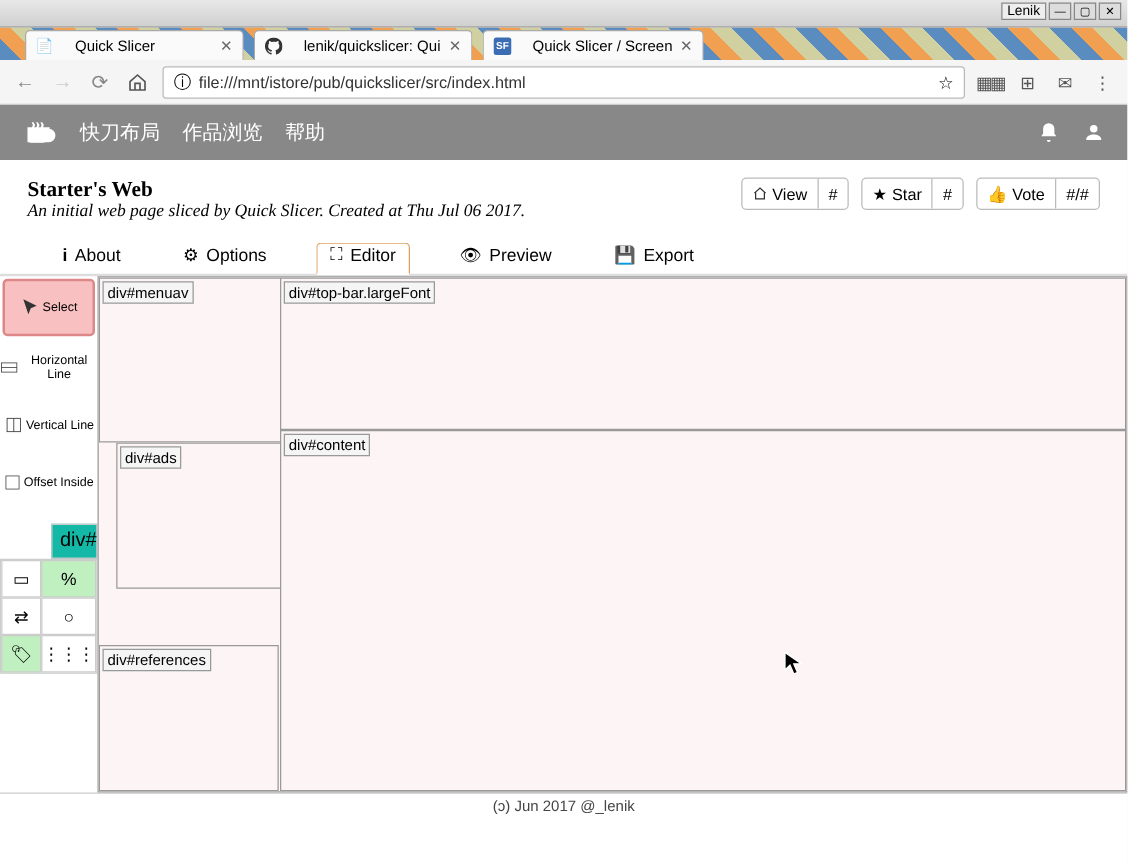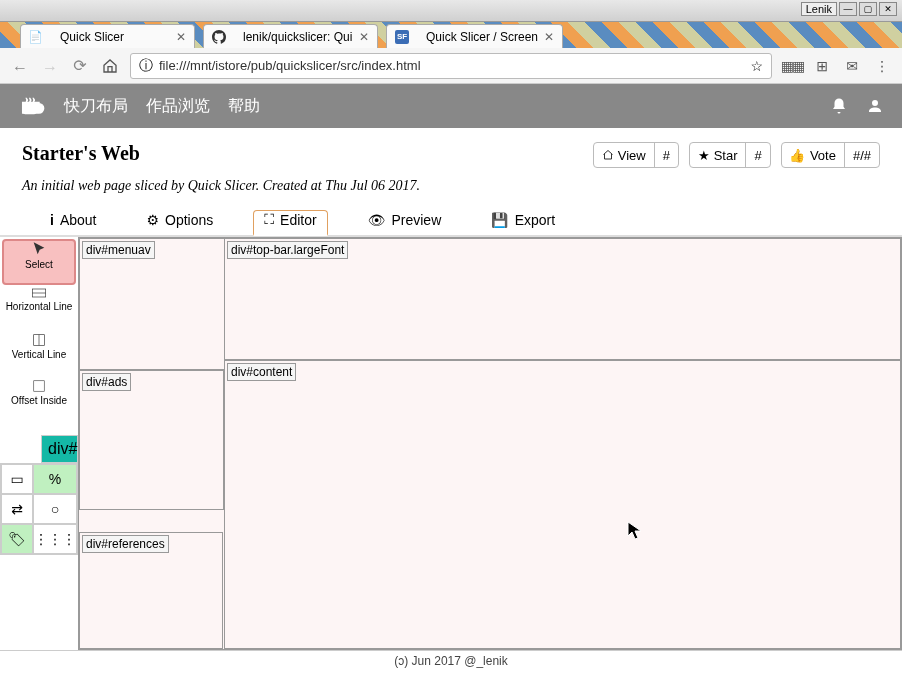--- a/index.html
+++ b/index.html
@@ -28,36 +28,36 @@
 
 .app-header { height: 44px; background: #888; color: #fff; display: flex; align-items: center; padding: 0 18px; font-size: 16px; }
 .app-logo { margin-right: 18px; display: flex; align-items: center; }
 .app-nav-item { margin-right: 18px; cursor: pointer; }
 .hdr-spacer { flex: 1; }
 .hdr-icon { margin-left: 18px; }
 
 
 .title-row { padding: 14px 22px 6px; display: flex; align-items: flex-start; }
 .title-col { flex: 1; }
-.page-title { font-family: Georgia, serif; font-size: 20px; font-weight: bold; margin-bottom: 13px; }
+.page-title { font-family: Georgia, serif; font-size: 17px; font-weight: bold; margin-bottom: 0; }
 .page-subtitle { font-family: Georgia, serif; font-style: italic; font-size: 14px; }
 .btn-group { display: flex; gap: 10px; }
 .btn-set { display: flex; border: 1px solid #bbb; border-radius: 4px; overflow: hidden; background: #fff; height: 26px; }
 .btn-set > span { padding: 0 8px; display: flex; align-items: center; gap: 4px; font-size: 13px; border-right: 1px solid #bbb; }
 .btn-set > span:last-child { border-right: none; }
 
 
 .tabs-row { display: flex; padding: 10px 40px 0; border-bottom: 1px solid #ddd; gap: 30px; height: 36px; }
 .tab-item { display: flex; align-items: center; gap: 6px; padding: 0 10px 6px; font-size: 14px; cursor: pointer; }
 .tab-item.active { border: 1px solid #e0a060; border-bottom: 2px solid #fff; border-radius: 4px 4px 0 0; background: #fff; margin-bottom: -1px; }
 
 
 .editor-area { display: flex; height: 414px; border-top: 1px solid #ddd; }
 .toolbox { width: 78px; border-right: none; display: flex; flex-direction: column; }
-.tool-btn { height: 46px; display: flex; flex-direction: column; align-items: center; font-size: 10px; text-align: center; cursor: pointer; gap: 2px; }
+.tool-btn { height: 46px; display: flex; align-items: center; justify-content: center; font-size: 10px; text-align: center; cursor: pointer; gap: 2px; }
 .tool-btn.selected { background: #f8c0c0; border: 2px solid #d88; border-radius: 4px; margin: 2px; }
 .tool-label { font-size: 10px; line-height: 1.1; }
 .tool-sep { height: 10px; }
 .toolbox-id { padding: 4px 6px; font-size: 16px; border: 1px solid #ccc; background: #14b8a6; margin-left: 41px; }
 .toolbox-grid { display: grid; grid-template-columns: 1fr 1fr; border: 1px solid #ccc; }
 .tg-cell { height: 30px; display: flex; align-items: center; justify-content: center; border: 0.5px solid #ccc; font-size: 14px; }
 .tg-cell.on { background: #c0f0c0; }
 
 .canvas { flex: 1; background: #fdf5f5; border: 1px solid #999; position: relative; }
 .region { position: absolute; border: 1px solid #999; background: #fdf5f5; }
@@ -244,21 +244,21 @@
     </div>
   </div>
 
   <div class="canvas">
     <div class="region" style="left:0;top:0;width:166px;height:132px">
       <span class="region-label">div#menuav</span>
     </div>
     <div class="region" style="left:145px;top:0;right:0;height:122px">
       <span class="region-label">div#top-bar.largeFont</span>
     </div>
-    <div class="region" style="left:0;top:132px;width:145px;height:140px">
+    <div class="region" style="left:14px;top:132px;width:145px;height:117px">
       <span class="region-label">div#ads</span>
     </div>
     <div class="region" style="left:145px;top:122px;right:0;bottom:0">
       <span class="region-label">div#content</span>
     </div>
     <div class="region" style="left:0;top:294px;width:144px;bottom:0">
       <span class="region-label">div#references</span>
     </div>
   </div>
 </div>

